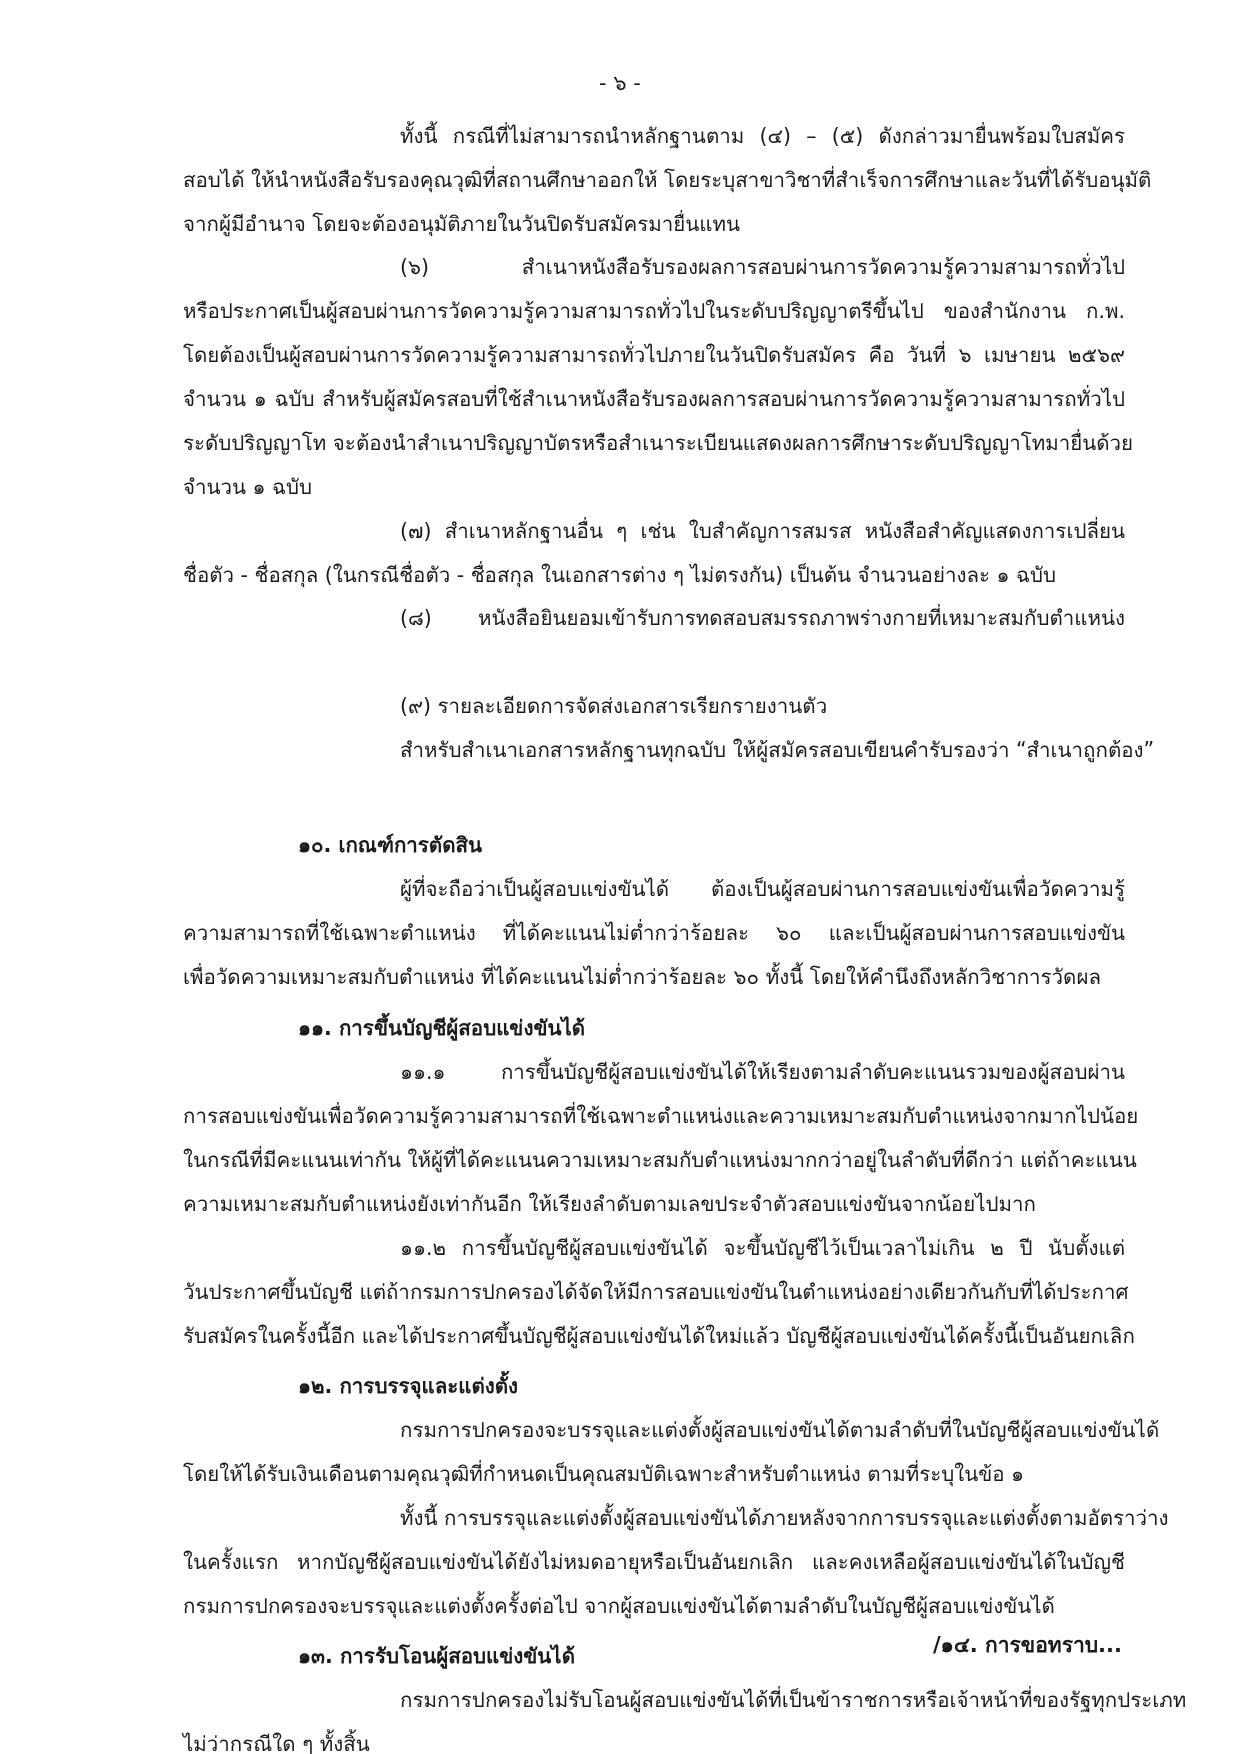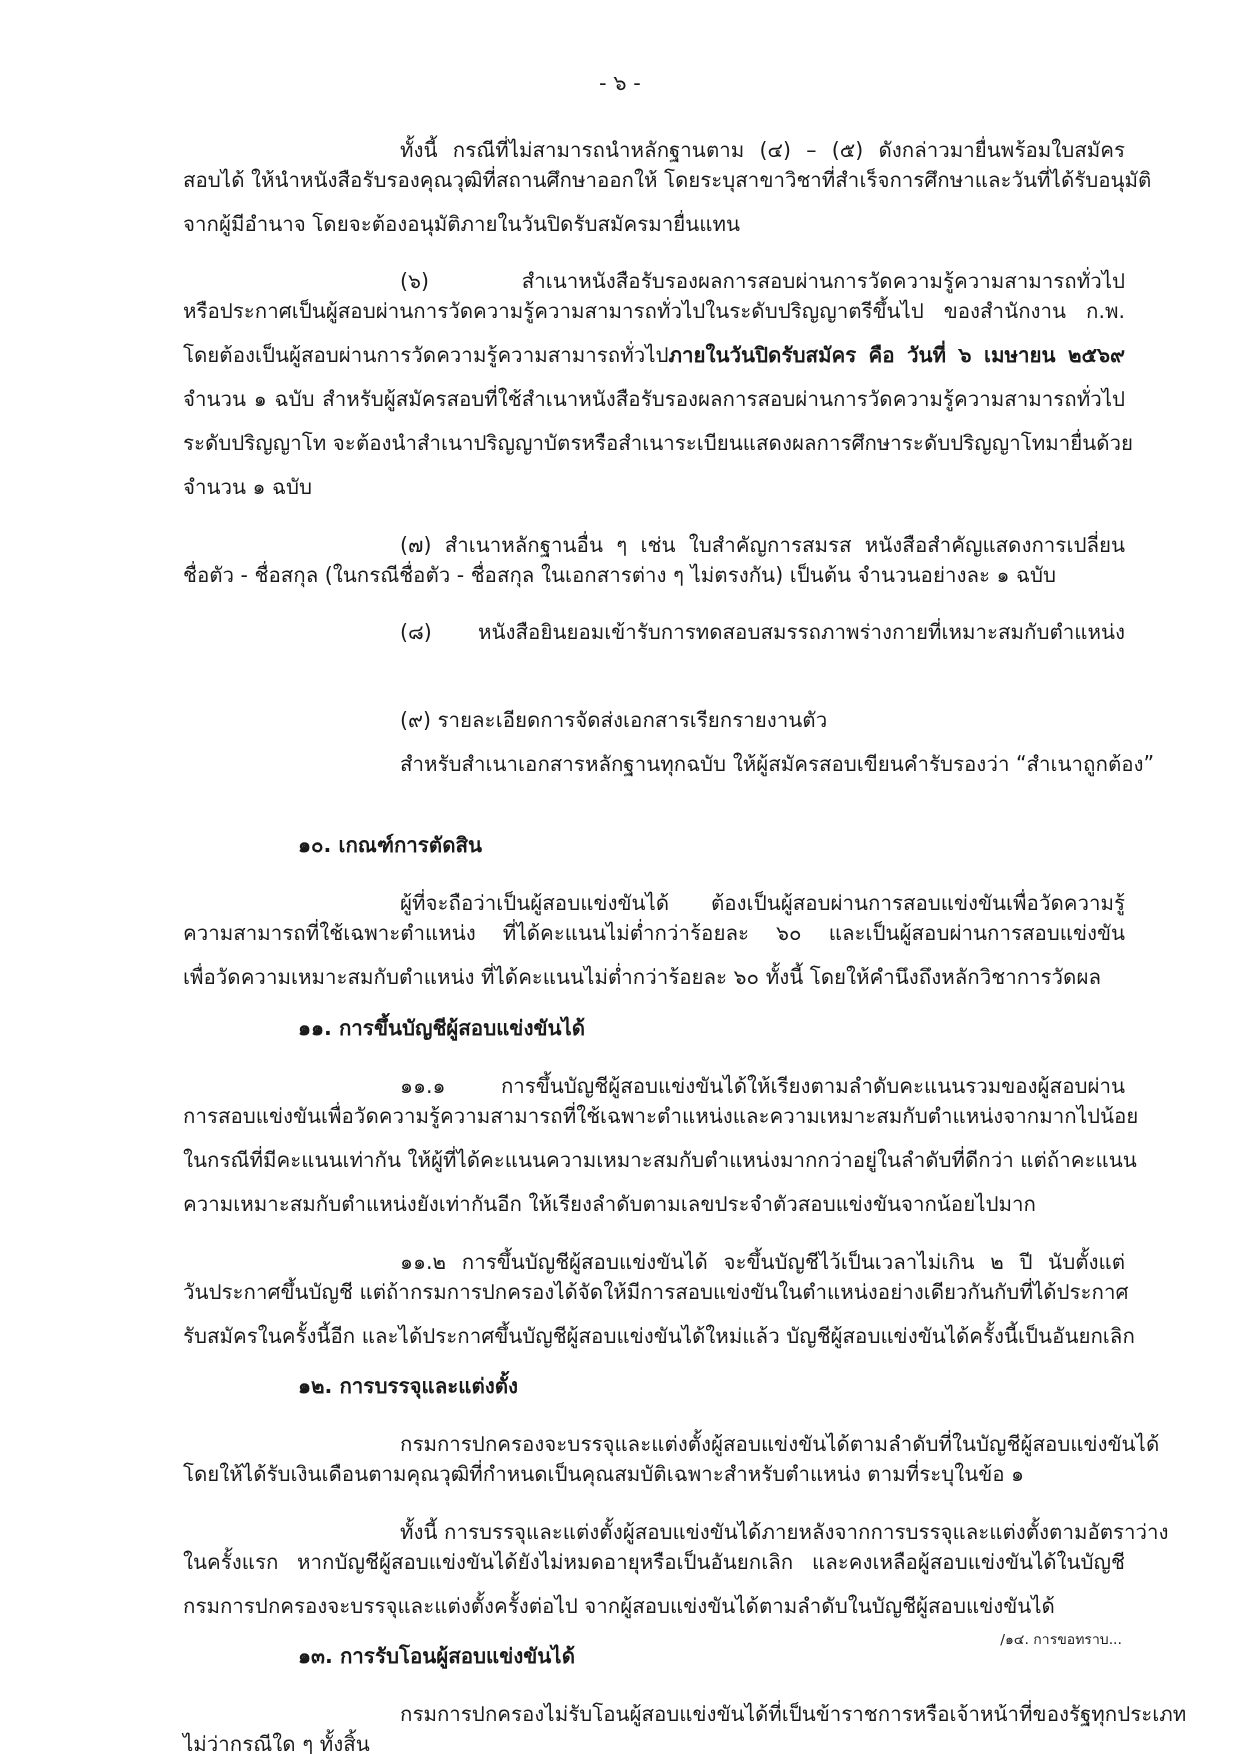--- a/index.html
+++ b/index.html
@@ -3,24 +3,24 @@
 <meta charset="utf-8">
 <style>
   html, body { margin: 0; padding: 0; background: #ffffff; }
   body { width: 1240px; height: 1754px; position: relative; overflow: hidden;
          font-family: "DejaVu Sans", "Liberation Sans", sans-serif; color: #1a1a1a; }
   .page { position: absolute; left: 0; top: 0; width: 1240px; height: 1754px; }
   .pageno { position: absolute; top: 66px; left: 0; width: 1240px; text-align: center; font-size: 21px; }
   .line { position: absolute; left: 183px; width: 942px; font-size: 20.5px; line-height: 30px;
           white-space: nowrap; text-align: justify; text-align-last: justify; letter-spacing: 0; }
   .line.last { text-align-last: left; }
-  .line.ind2 { left: 400px; width: 725px; margin-top: 14px; }
+  .line.ind2 { left: 400px; width: 725px; }
   .line.head { left: 298px; width: auto; font-weight: bold; text-align-last: left; }
-  .b { font-weight: bold; }
-  .footer { position: absolute; right: 118px; top: 1628px; font-size: 14px; font-weight: normal; }
+  .b { font-weight: normal; }
+  .footer { position: absolute; right: 118px; top: 1628px; font-size: 21px; font-weight: bold; }
 </style>
 </head>
 <body>
 
 <div class="page">
   <div class="pageno">- ๖ -</div>
 
   <div class="line ind2" style="top:121px">ทั้งนี้ กรณีที่ไม่สามารถนำหลักฐานตาม (๔) – (๕) ดังกล่าวมายื่นพร้อมใบสมัคร</div>
   <div class="line" style="top:165px">สอบได้ ให้นำหนังสือรับรองคุณวุฒิที่สถานศึกษาออกให้ โดยระบุสาขาวิชาที่สำเร็จการศึกษาและวันที่ได้รับอนุมัติ</div>
   <div class="line last" style="top:209px">จากผู้มีอำนาจ โดยจะต้องอนุมัติภายในวันปิดรับสมัครมายื่นแทน</div>

